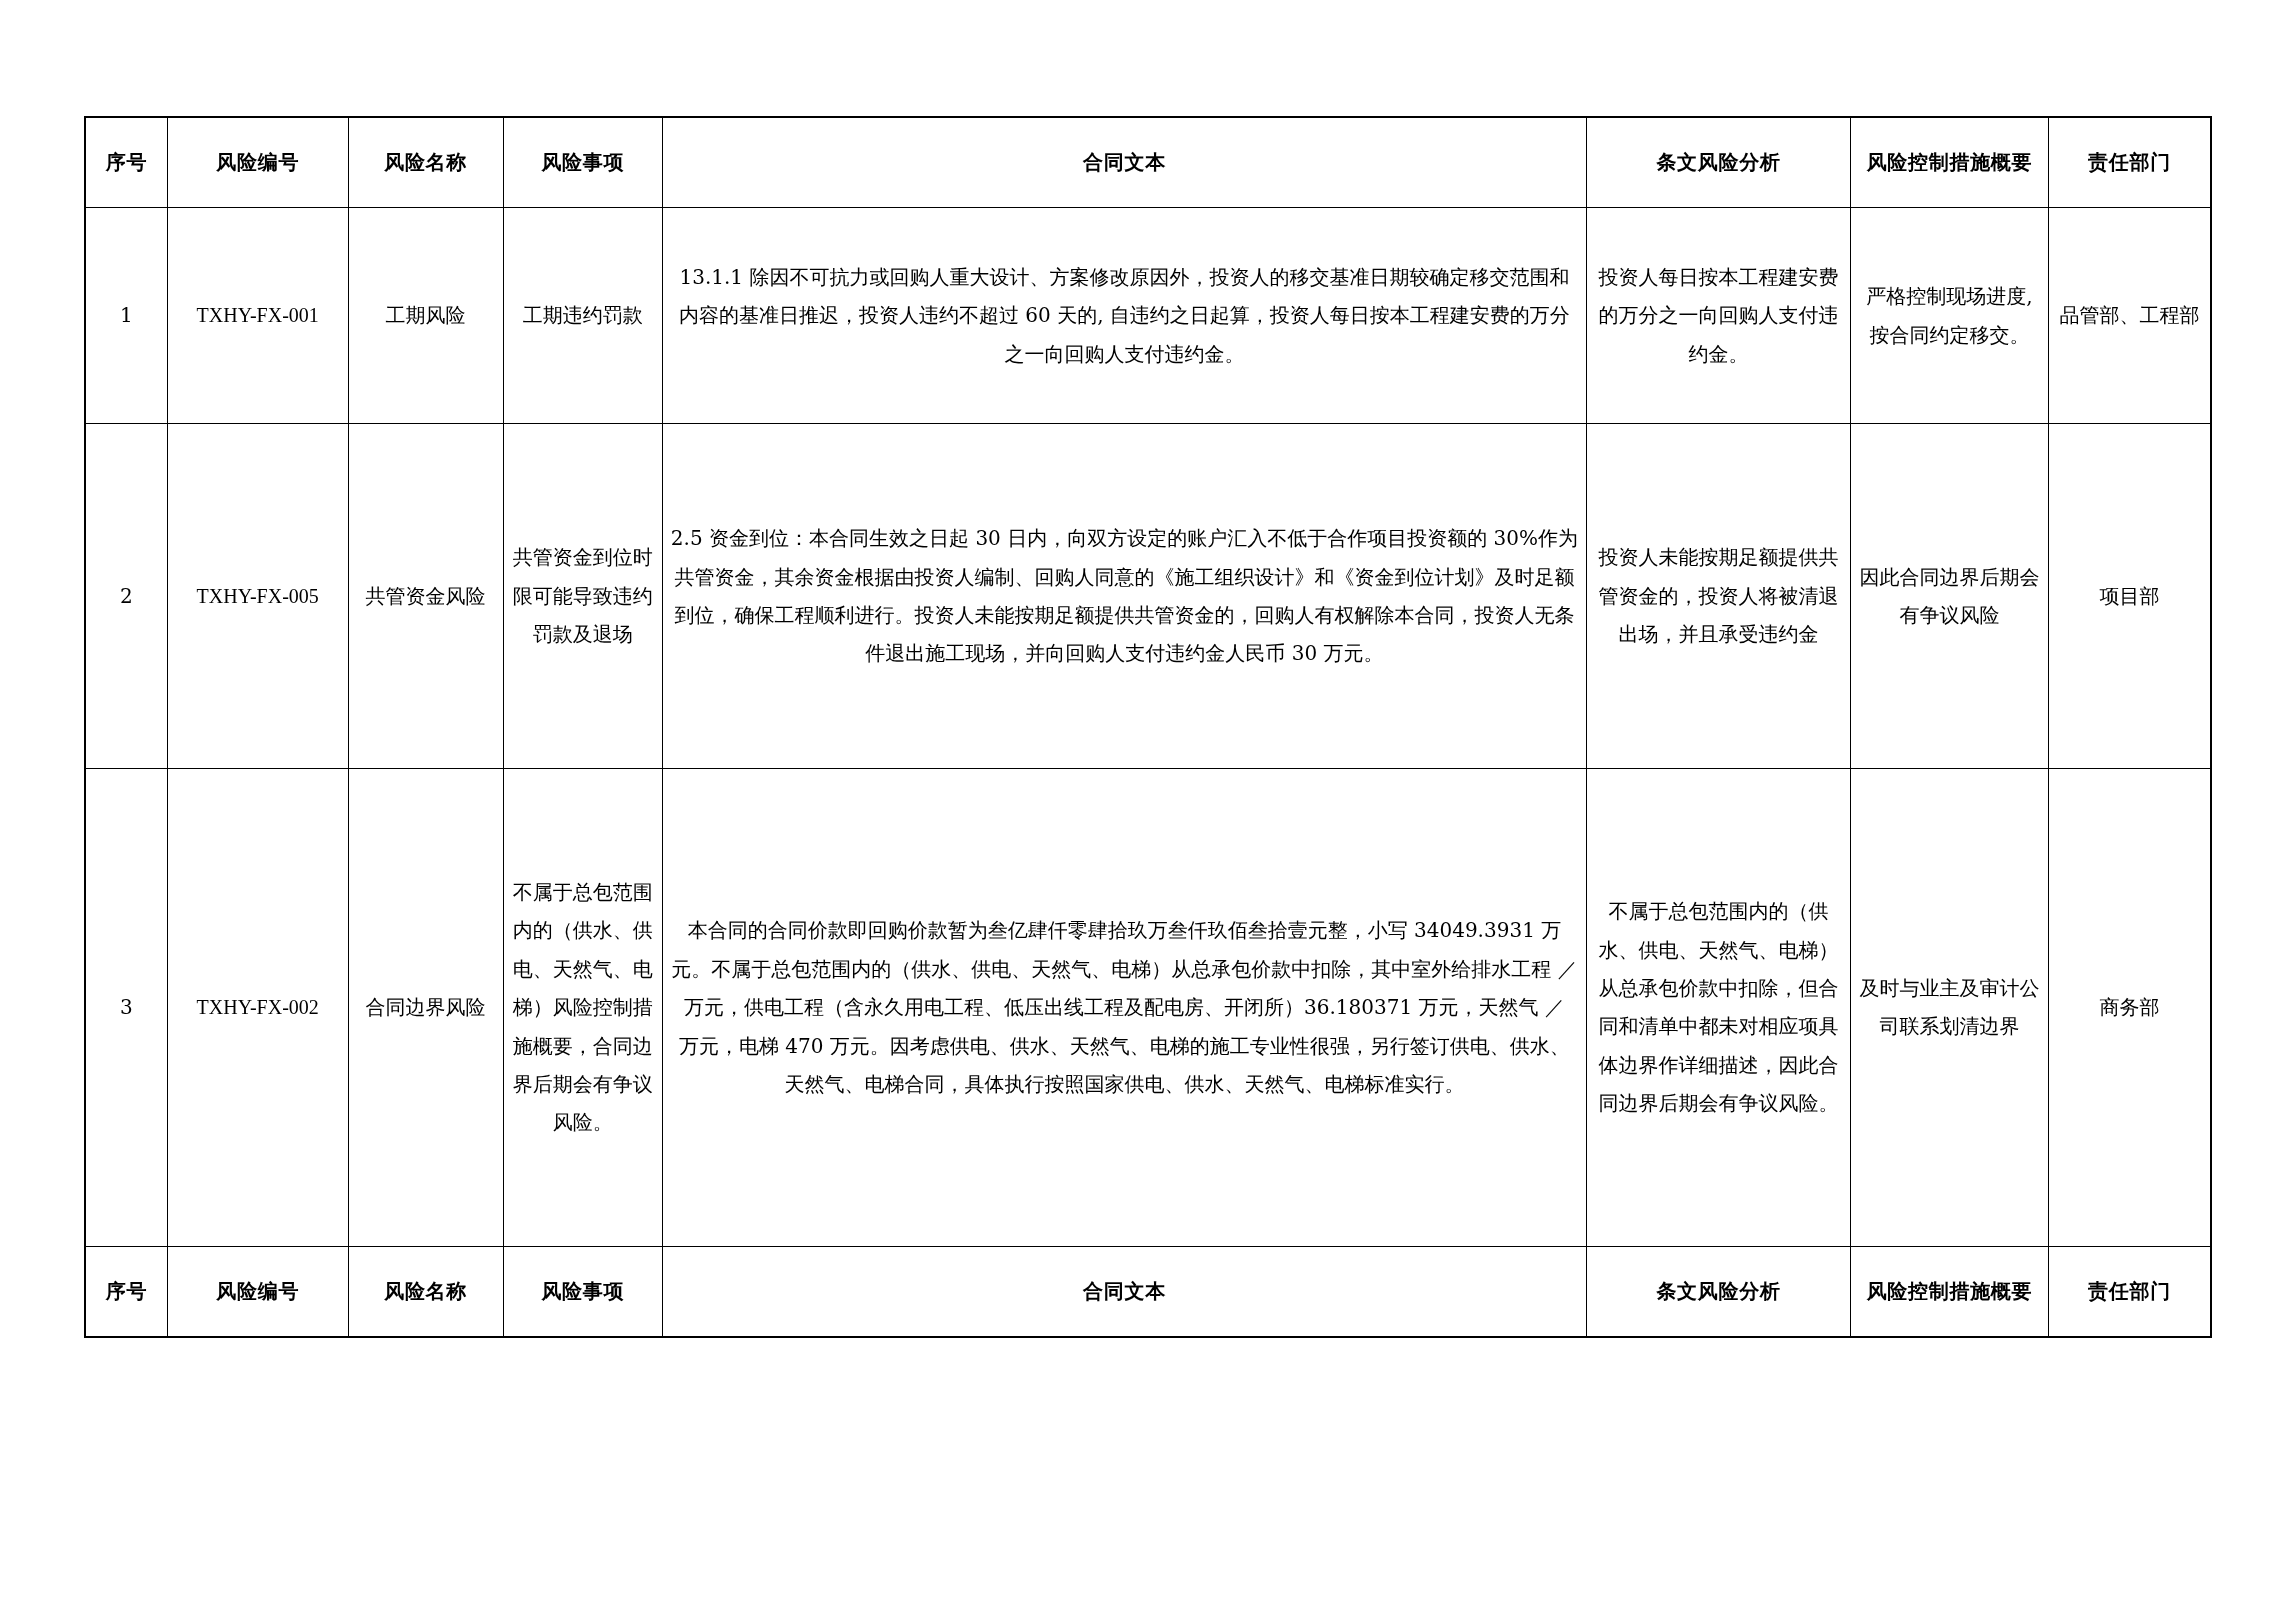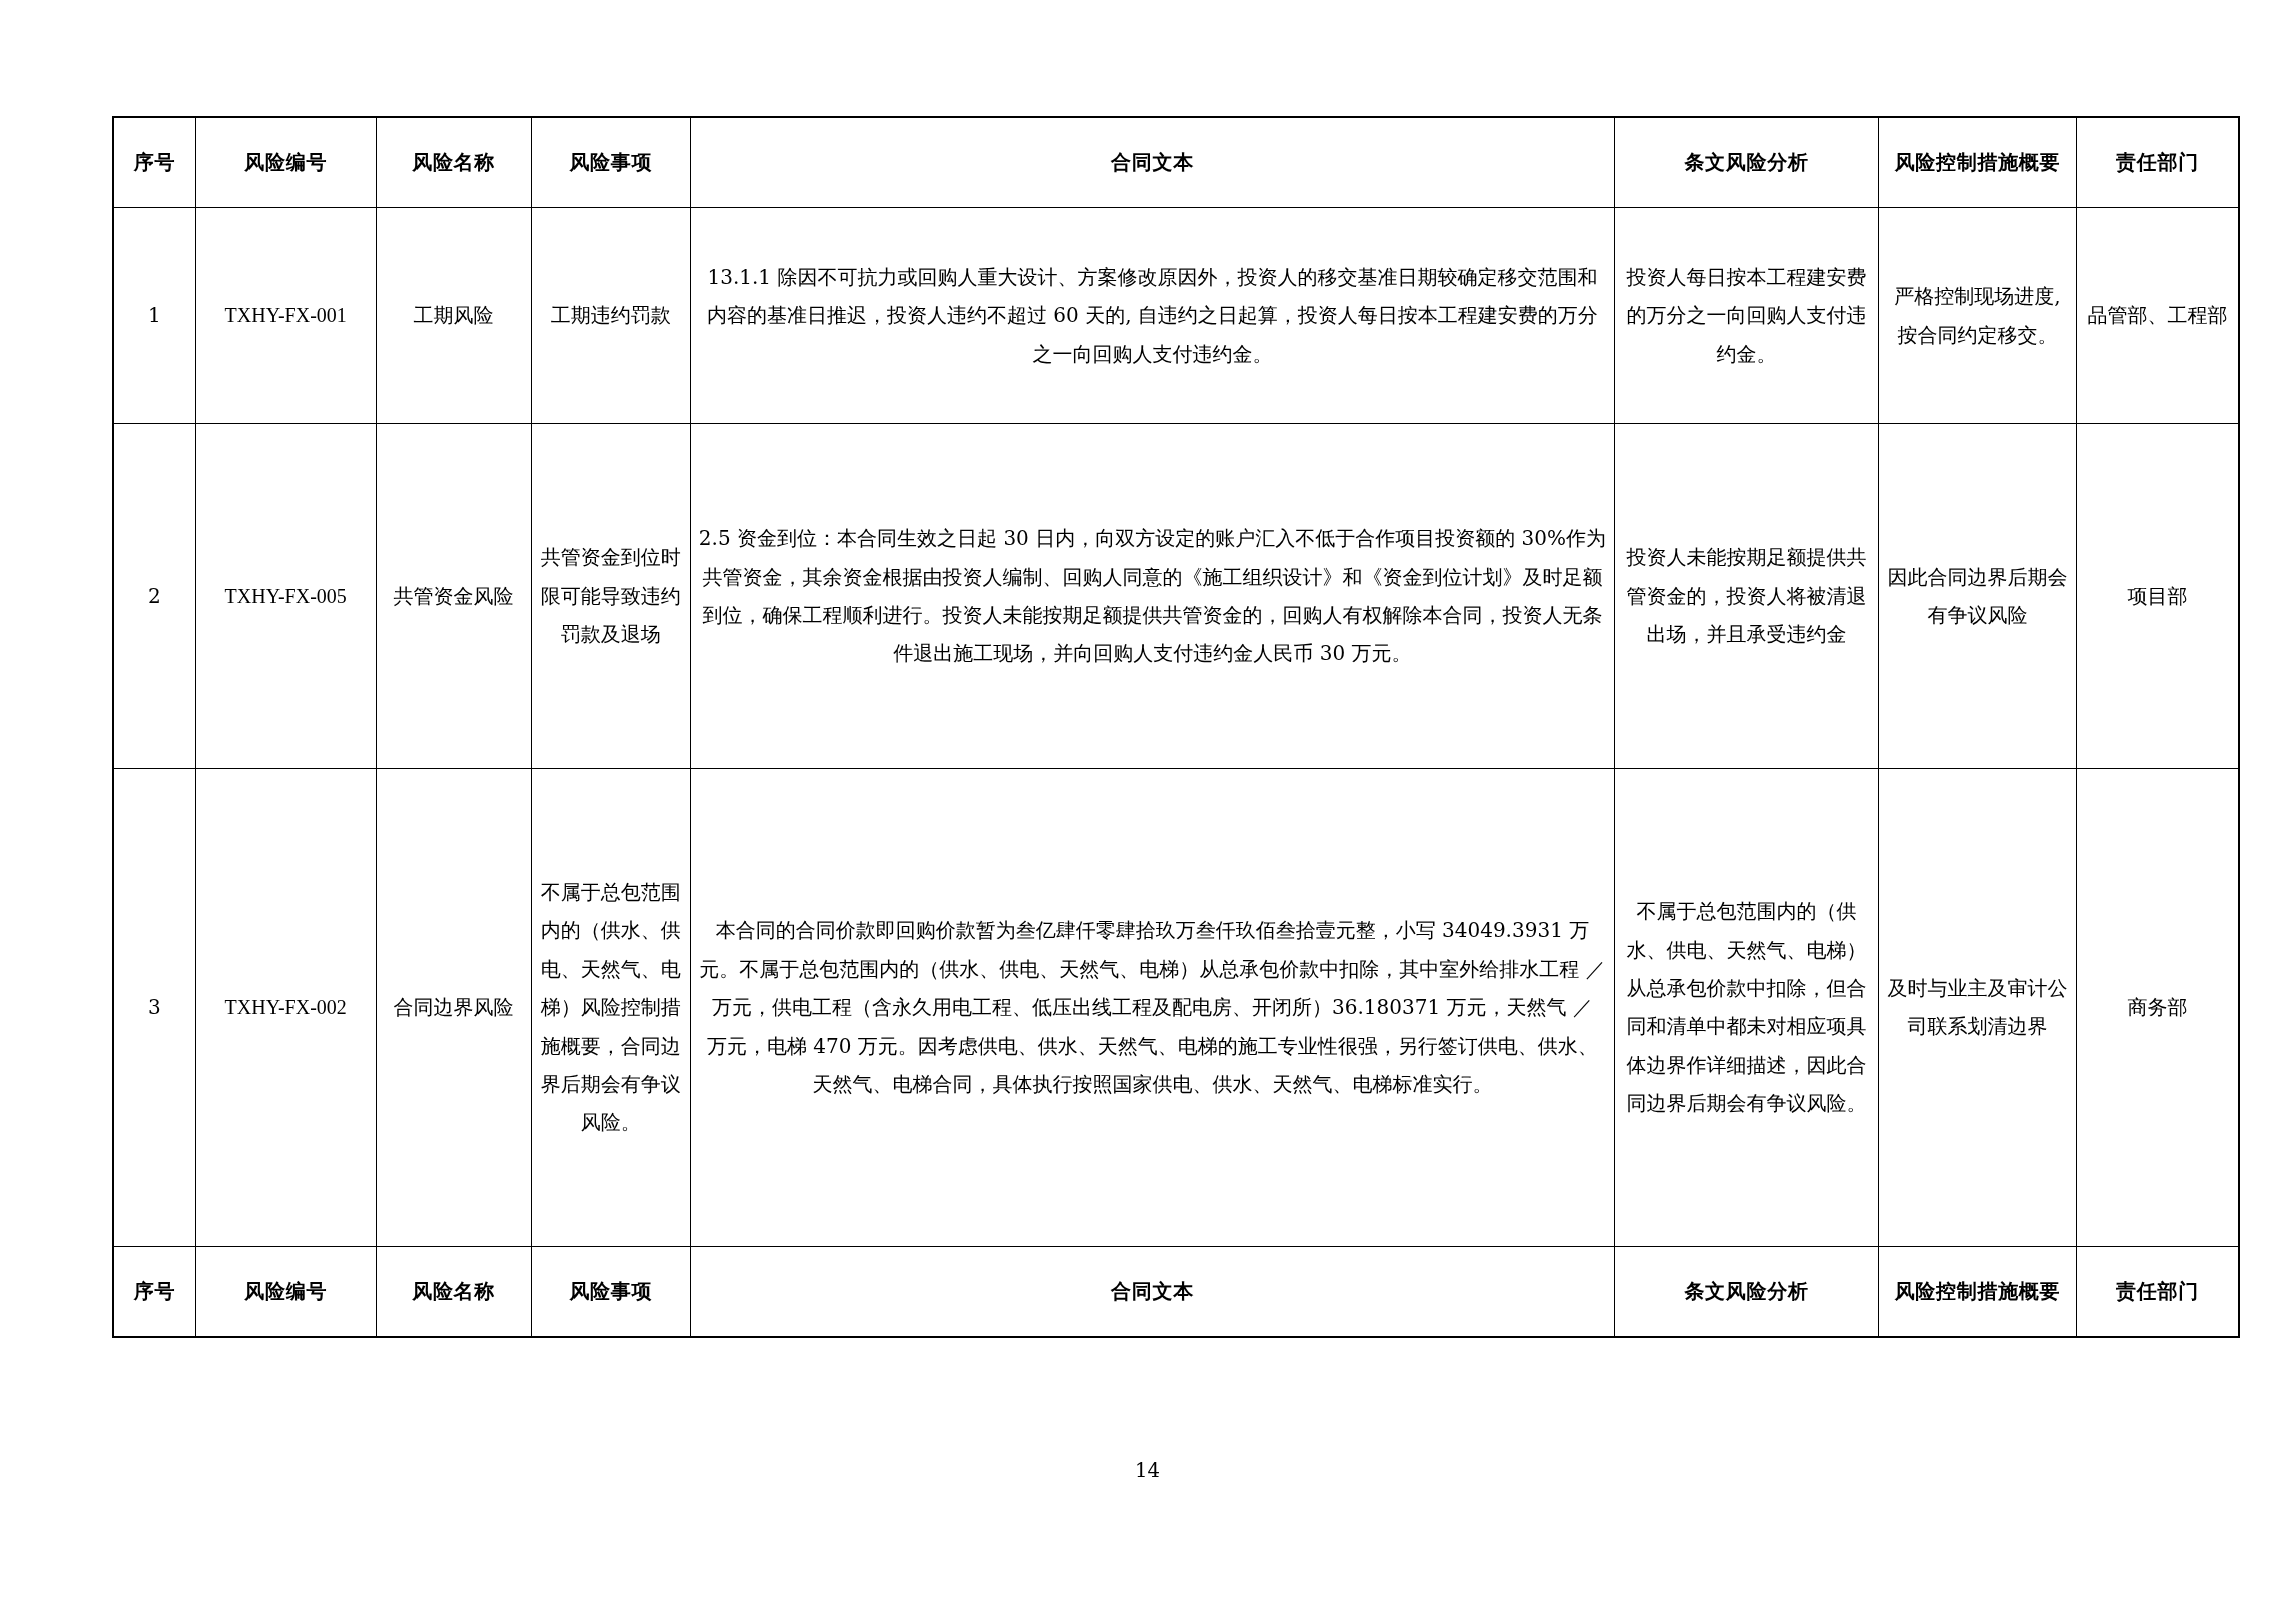--- a/index.html
+++ b/index.html
@@ -37,21 +37,20 @@
     border: 1.3px solid #000000;
     vertical-align: middle;
     padding: 9.2px 7.9px;
     font-size: 20px;
     line-height: 1.92;
     text-align: center;
   }
   
   table.risk-table {
     border: 2px solid #000000;
-    margin-left: 28px;
   }
   .hdr td {
     font-weight: bold;
     font-size: 21.6px;
     letter-spacing: 0.7px;
   }
   .c-seq    { width: 77px; }
   .c-code   { width: 169px; }
   .c-name   { width: 145px; }
   .c-item   { width: 149px; }
@@ -166,16 +165,15 @@
           <td>合同文本</td>
           <td>条文风险分析</td>
           <td>风险控制措施概要</td>
           <td>责任部门</td>
         </tr>
 
       </tbody>
     </table>
   </div>
 
-  <div class="page-number">14</div>
 
 </div>
 
 
 </body></html>

